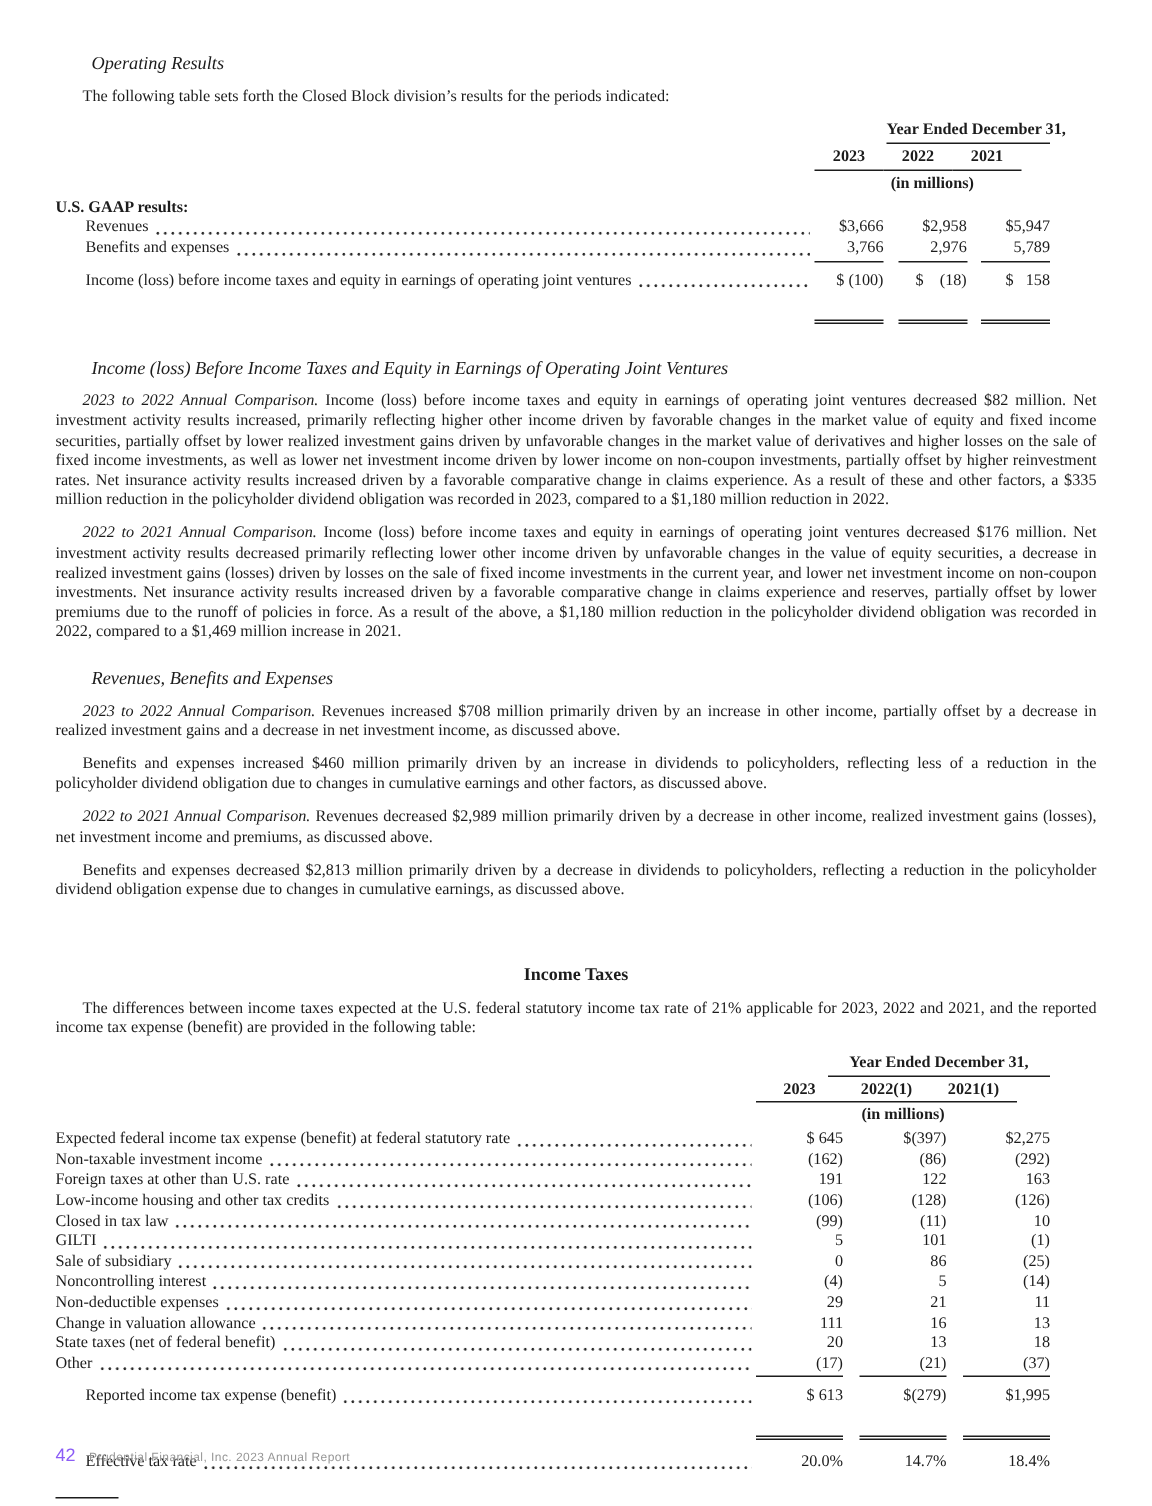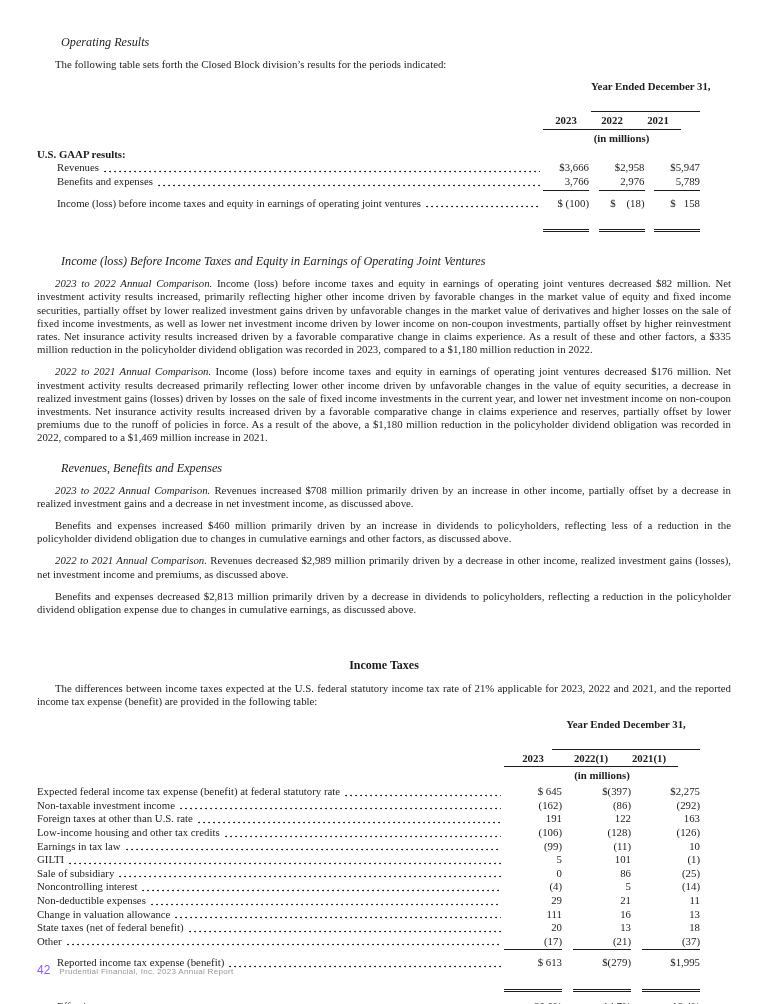--- a/index.html
+++ b/index.html
@@ -15,21 +15,21 @@
   p.body .lead{font-style:italic;}
   .mt-sec{margin-top:17px;}
 
   
   .fintable{margin:4px 0 0 0;}
   .thead{display:flex;justify-content:flex-end;}
   .cols-wrap{margin-right:31px;}
   .t1 .cols-wrap,.t1 .vals{width:157px;}
   .t2 .cols-wrap,.t2 .vals{width:196px;}
   .span-head{font-weight:bold;text-align:center;border-bottom:1px solid #1c1c1c;
-             padding-bottom:18px;white-space:nowrap;margin-left:48px;}
+             padding-bottom:2px;white-space:nowrap;margin-left:48px;}
   .years{display:flex;justify-content:flex-start;margin-top:2px;}
   .yr{text-align:center;font-weight:bold;border-bottom:1px solid #1c1c1c;padding-bottom:1px;}
   .t1 .yr{width:46px;} .t2 .yr{width:58px;}
   .units{text-align:center;font-weight:bold;margin-top:2px;margin-bottom:3px;}
 
   .trow{display:flex;align-items:baseline;line-height:13.6px;}
   .grouprow{font-weight:bold;line-height:13.6px;}
   .lbl{flex:1;display:flex;min-width:0;align-items:baseline;}
   .lbl .txt{white-space:nowrap;}
   .lbl .ind{padding-left:20px;}
@@ -173,21 +173,21 @@
           <span class="leader"></span>
         </div>
       <div class="vals">
           <span class="v">(106)</span>
           <span class="v">(128)</span>
           <span class="v">(126)</span>
         </div>
     </div>
     <div class="trow">
       <div class="lbl">
-          <span class="txt">Earnings in tax law</span>
+          <span class="txt">Closed in tax law</span>
           <span class="leader"></span>
         </div>
       <div class="vals">
           <span class="v">(99)</span>
           <span class="v">(11)</span>
           <span class="v">10</span>
         </div>
     </div>
     <div class="trow">
       <div class="lbl">

